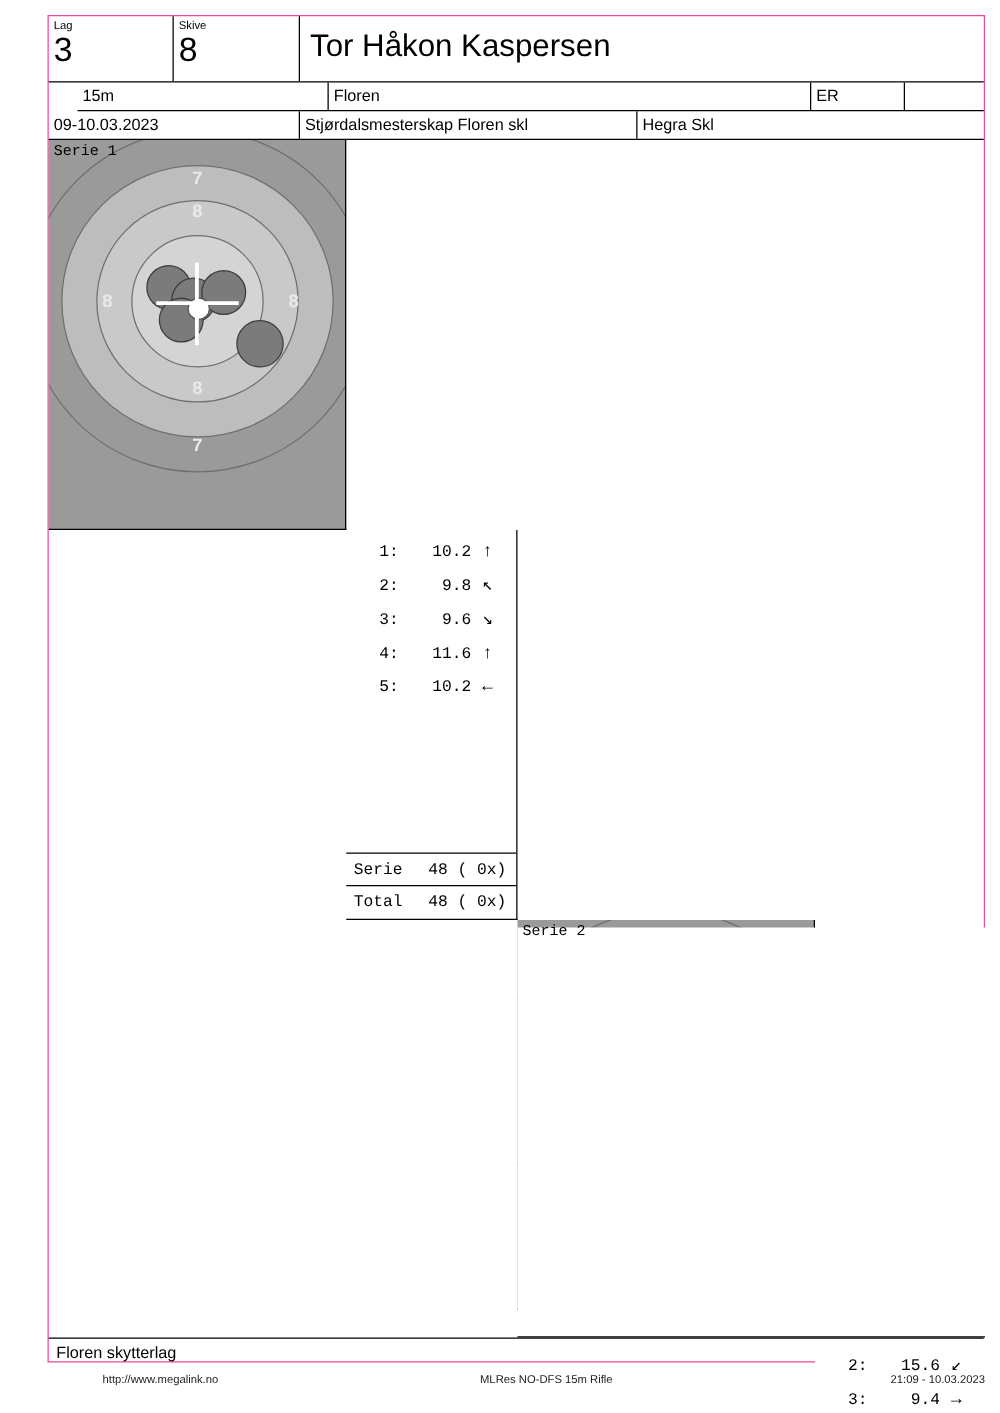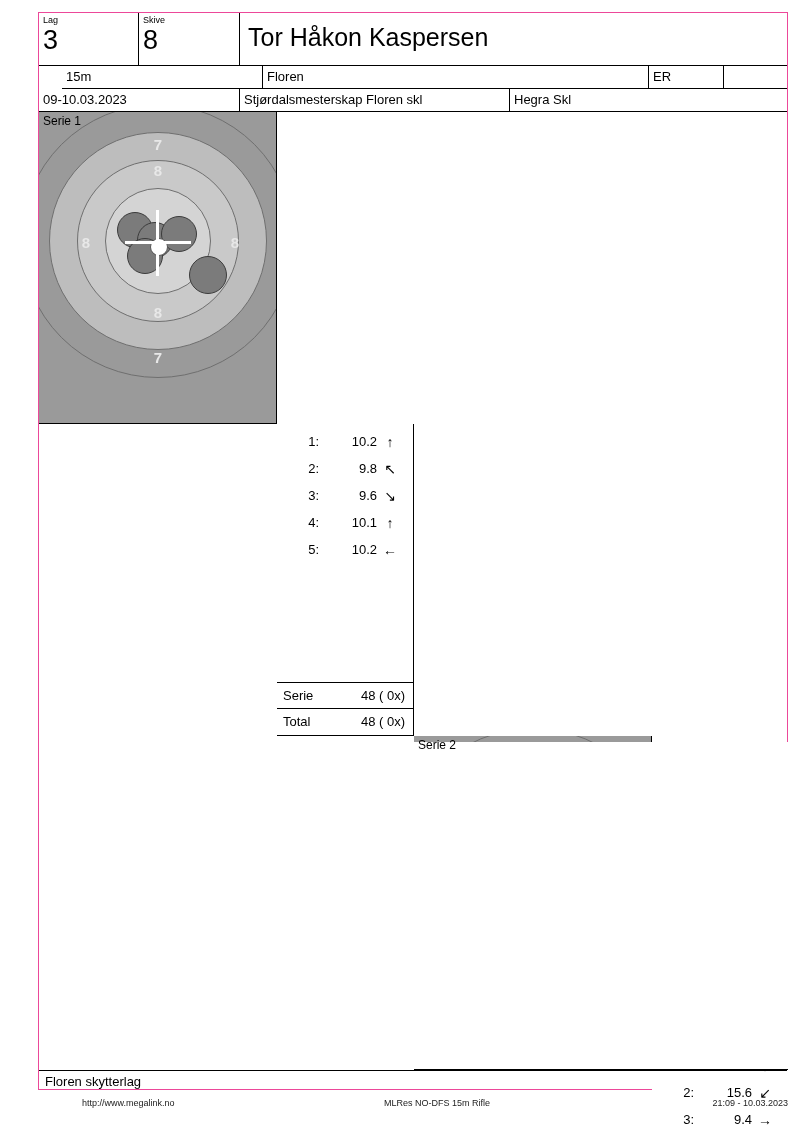--- a/index.html
+++ b/index.html
@@ -84,21 +84,21 @@
       <div class="c bl" style="left:587px;width:75px;">ER</div>
       <div class="c" style="left:662px;right:0;"></div>
     </div>
 
     <div class="row3">
       <div class="c bl" style="left:0;width:201px;">09-10.03.2023</div>
       <div class="c bl" style="left:201px;width:270px;">Stjørdalsmesterskap Floren skl</div>
       <div class="c" style="left:471px;right:0;">Hegra Skl</div>
     </div>
 
-    <div class="body" style="position:relative;height:958px;">
+    <div class="body" style="position:relative;height:958px;font-family:Liberation Mono, monospace;">
 
       <div class="block tgt" style="left:0;top:0;width:238px;height:312px;">
         <div class="tgt-label">Serie 1</div>
 
         <div class="ring ringline" style="left:-18px;top:-8px;width:274px;height:274px;border-radius:50%;"></div>
         <div class="ring ringline" style="left:10px;top:20px;width:218px;height:218px;background:#bdbdbd;"></div>
         <div class="ring ringline" style="left:38px;top:48px;width:162px;height:162px;background:#c9c9c9;"></div>
         <div class="ring ringline" style="left:66px;top:76px;width:106px;height:106px;background:#d4d4d4;"></div>
         <div class="rnum" style="left:119px;top:32px;">7</div>
         <div class="rnum" style="left:119px;top:58px;">8</div>
@@ -129,21 +129,21 @@
               <span class="sr-v">9.8</span>
               <span class="sr-a">↖</span>
             </div>
           <div class="shotrow">
               <span class="sr-n">3:</span>
               <span class="sr-v">9.6</span>
               <span class="sr-a">↘</span>
             </div>
           <div class="shotrow">
               <span class="sr-n">4:</span>
-              <span class="sr-v">10.1</span>
+              <span class="sr-v">11.6</span>
               <span class="sr-a">↑</span>
             </div>
           <div class="shotrow">
               <span class="sr-n">5:</span>
               <span class="sr-v">10.2</span>
               <span class="sr-a">←</span>
             </div>
         </div>
         <div class="sumrow">
             <span class="sum-l">Serie</span>

